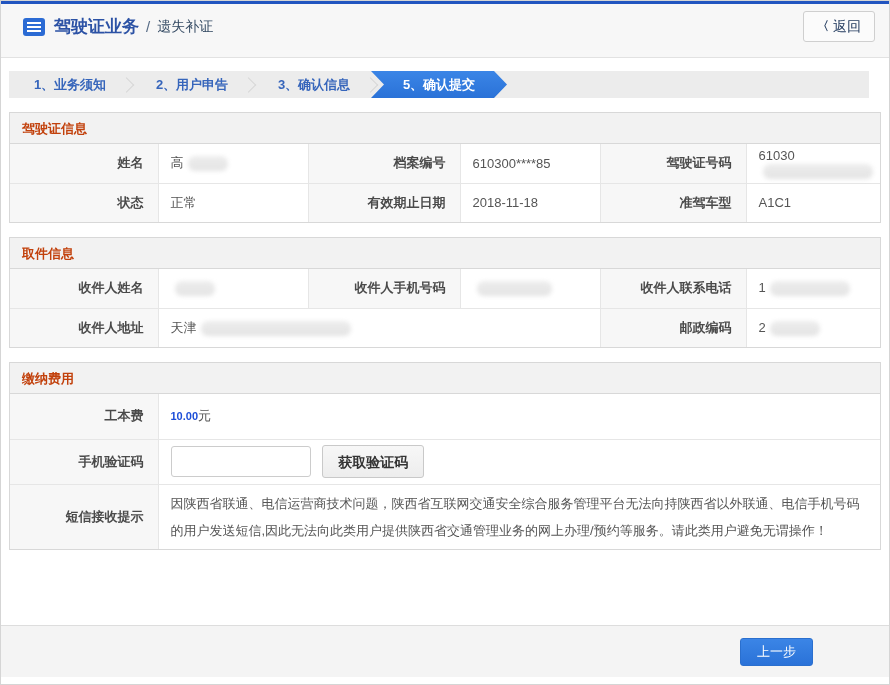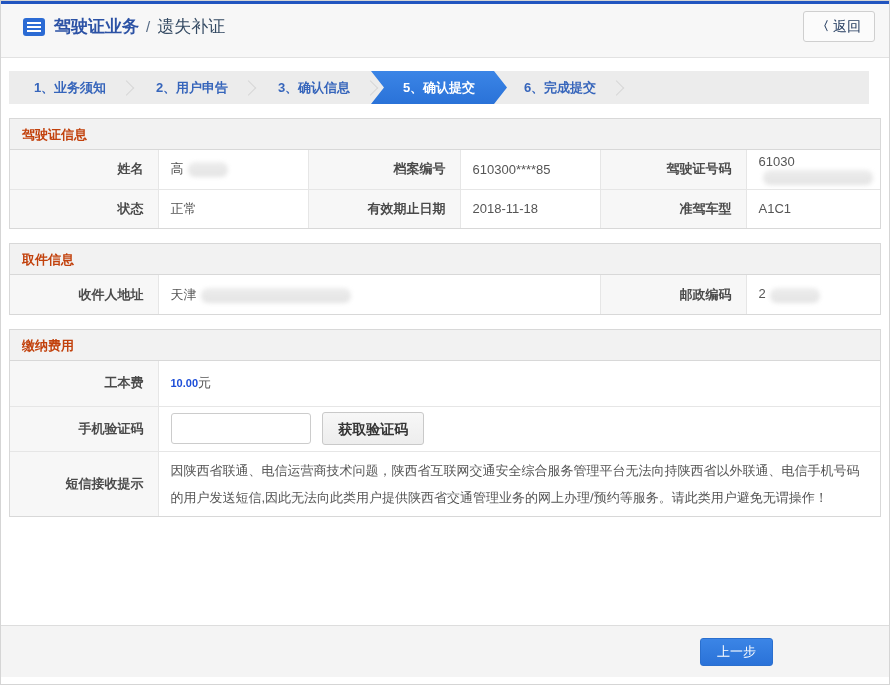--- a/index.html
+++ b/index.html
@@ -16,33 +16,33 @@
   .topline { height:3px; background:#2255c0; }
 
   
   .hdr {
     height:54px; background:#f7f7f7; border-bottom:1px solid #e2e2e2;
     display:flex; align-items:center; padding:0 14px 8px 22px;
   }
   .hdr .icn { display:inline-flex; margin-right:9px; }
   .hdr .title { font-size:17px; font-weight:bold; color:#2c52a5; }
   .hdr .sep { font-size:15px; color:#566b85; margin:0 7px; }
-  .hdr .subtitle { font-size:17px; color:#344a63; }
+  .hdr .subtitle { font-size:14px; color:#344a63; }
   .hdr .spacer { flex:1; }
   .btn-back {
     display:inline-flex; align-items:center; gap:4px;
     height:31px; padding:0 13px; background:#fbfbfb;
     border:1px solid #cfcfcf; border-radius:3px;
     color:#223a5e; font-size:14px; cursor:pointer;
   }
   .btn-back .angle { font-size:12px; font-weight:bold; }
 
   
   .tabs {
-    margin:13px 20px 0 8px; height:33px; background:#ececec;
+    margin:13px 20px 0 8px; height:27px; background:#ececec;
     display:flex; align-items:stretch; position:relative;
   }
   .tab {
     position:relative; width:122px; display:flex; align-items:center;
     justify-content:center; font-size:13px; font-weight:bold; color:#3665bb;
     cursor:pointer;
   }
   .tab .chev {
     position:absolute; right:-1px; top:50%; width:11px; height:11px;
     border-top:1px solid #d7d7d7; border-right:1px solid #d7d7d7;
@@ -102,21 +102,21 @@
     border-radius:3px; font-size:14px; font-weight:bold; color:#333;
     cursor:pointer;
   }
   .notice { color:#c14949; line-height:27px; padding:5px 14px 5px 29px; }
 
   
   .footer {
     position:absolute; left:0; right:0; bottom:7px; height:52px;
     background:#f4f4f4; border-top:1px solid #ddd;
     display:flex; align-items:center; justify-content:flex-end;
-    padding-right:116px;
+    padding-right:76px;
   }
   .btn-prev {
     height:28px; padding:0 16px; background:linear-gradient(#3b85e6,#2a72d8);
     border:1px solid #2a6fce; border-radius:3px; color:#fff; font-size:13px;
     cursor:pointer;
   }
 
   
   .watermark {
     position:absolute; right:12px; bottom:6px; text-align:right;
@@ -162,24 +162,20 @@
       <span>2、用户申告</span>
       <span class="chev"></span>
     </div>
     <div class="tab">
       <span>3、确认信息</span>
       <span class="chev"></span>
     </div>
     <div class="tab active">
       <span>5、确认提交</span>
     </div>
-    <div class="tab">
-      <span>6、完成提交</span>
-      <span class="chev"></span>
-    </div>
     <div class="tab-fill"></div>
   </div>
 
   <div class="section">
     <div class="section-hd">驾驶证信息</div>
     <table class="grid">
       <colgroup>
           <col style="width:148px">
           <col style="width:150px">
           <col style="width:152px">
@@ -225,20 +221,34 @@
     <table class="grid">
       <colgroup>
           <col style="width:148px">
           <col style="width:150px">
           <col style="width:152px">
           <col style="width:140px">
           <col style="width:146px">
           <col>
         </colgroup>
       <tbody>
+          <tr class="r38">
+        <td class="lbl">收件人姓名</td>
+        <td class="val">
+          <span class="redacted w40"></span>
+        </td>
+        <td class="lbl">收件人手机号码</td>
+        <td class="val">
+          <span class="redacted w75"></span>
+        </td>
+        <td class="lbl">收件人联系电话</td>
+        <td class="val">
+          <span>1</span><span class="redacted w80"></span>
+        </td>
+      </tr>
       <tr class="r38">
         <td class="lbl">收件人地址</td>
         <td class="val" colspan="3">
           <span>天津</span><span class="redacted w150"></span>
         </td>
         <td class="lbl">邮政编码</td>
         <td class="val">
           <span>2</span><span class="redacted w50"></span>
         </td>
       </tr>

